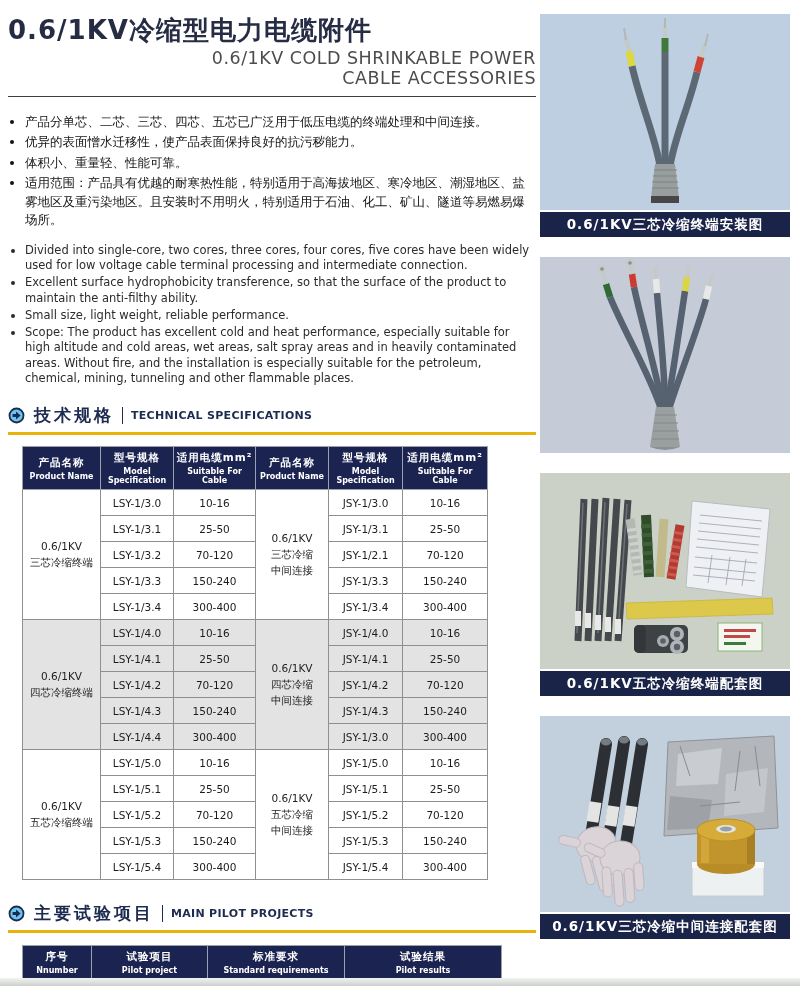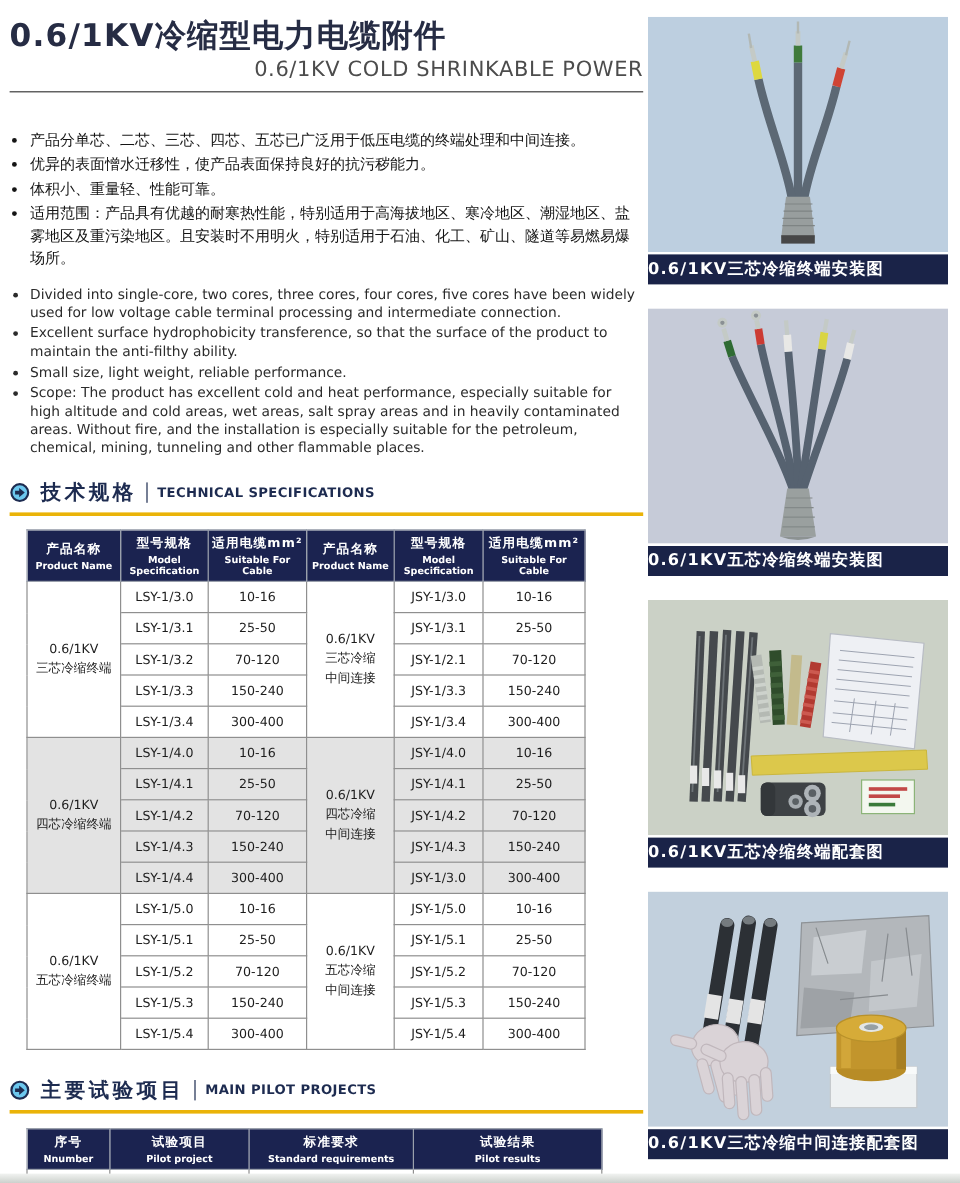--- a/index.html
+++ b/index.html
@@ -10,21 +10,21 @@
     -webkit-font-smoothing:antialiased;
   }
   .left-col { position:absolute; left:8px; top:16px; width:528px; }
   .right-col { position:absolute; left:540px; top:14px; width:250px; }
 
   .page-title { font-size:26px; font-weight:bold; color:#262c44; letter-spacing:1px; line-height:1.15; }
   .page-subtitle { margin-top:3px;text-align:right; }
   .page-subtitle div { font-size:17.5px; color:#4c4c4c; letter-spacing:0.5px; line-height:1.14; }
   .title-rule { border-bottom:1.5px solid #3c3c3c; margin-top:7px; }
 
-  ul.bullets-cn { list-style:disc; padding-left:17px; margin-top:31px; }
+  ul.bullets-cn { list-style:disc; padding-left:17px; margin-top:16px; }
   ul.bullets-cn li { font-size:12.5px; line-height:1.48; color:#141414; margin-bottom:2px; }
   ul.bullets-en { list-style:disc; padding-left:17px; margin-top:13px; }
   ul.bullets-en li { font-size:11.5px; line-height:1.33; color:#2b2b2b; margin-bottom:2px; }
 
   .section-header { display:flex; align-items:center; margin-top:18px; padding-bottom:5px; border-bottom:3px solid #eab308; }
   .section-icon { width:17px; height:17px; margin-right:9px; flex:0 0 auto; }
   .section-title-cn { font-size:17px; font-weight:bold; color:#1d2b50; letter-spacing:3px; }
   .section-sep { width:1px; height:17px; background:#1d2b50; margin:0 8px 0 8px; }
   .section-title-en { font-size:11px; font-weight:bold; color:#1d2b50; letter-spacing:0.3px; }
 
@@ -38,33 +38,34 @@
   .specs-table td { font-size:10.5px; color:#1c1c1c; height:26px; padding:0 2px; background:#fff; }
   .specs-table td.prod div { line-height:1.5; }
   .specs-table tr.shaded td { background:#e3e3e3; }
 
   .pilot-table { margin-top:12px; width:479px; }
   .pilot-table td { font-size:10.5px; color:#1c1c1c; height:30px; background:#fff; }
 
   .figure { margin-bottom:20px; }
   .photo { display:block; width:250px; height:196px; }
   .caption { margin-top:2px; height:25px; line-height:25px; background:#1a2348; color:#ffffff;
-             font-size:13.5px; font-weight:bold; letter-spacing:1px; }
+             font-size:13.5px; font-weight:bold; text-align:center; letter-spacing:1px; }
 
   .bottom-strip { position:absolute; left:0; bottom:0; width:800px; height:8px;
                   background:linear-gradient(#f1f3f1,#ccd0cc); }
 </style>
 </head>
 <body>
 
 <div class="left-col">
 
   <h1 class="page-title">0.6/1KV冷缩型电力电缆附件</h1>
   <div class="page-subtitle">
     <div>0.6/1KV COLD SHRINKABLE POWER</div>
+    <div>CABLE ACCESSORIES</div>
   </div>
   <div class="title-rule"></div>
 
   <ul class="bullets-cn">
     <li>产品分单芯、二芯、三芯、四芯、五芯已广泛用于低压电缆的终端处理和中间连接。</li>
     <li>优异的表面憎水迁移性，使产品表面保持良好的抗污秽能力。</li>
     <li>体积小、重量轻、性能可靠。</li>
     <li>适用范围：产品具有优越的耐寒热性能，特别适用于高海拔地区、寒冷地区、潮湿地区、盐雾地区及重污染地区。且安装时不用明火，特别适用于石油、化工、矿山、隧道等易燃易爆场所。</li>
   </ul>
 
@@ -343,21 +344,20 @@
           <circle cx="62" cy="12" r="1.8" fill="#8a9094"></circle>
         <circle cx="90" cy="6" r="4.2" fill="#c4cac6"></circle>
           <circle cx="90" cy="6" r="1.8" fill="#8a9094"></circle>
       </g>
       <g>
         <polygon points="116,150 134,150 140,190 110,190" fill="#9aa09f"></polygon>
         <path d="M115,158 h22 M114,166 h24 M113,174 h26 M112,182 h27" stroke="#838989" stroke-width="1"></path>
         <path d="M110,190 q15,6 30,0 z" fill="#8c9292"></path>
       </g>
     </svg>
-    <div class="caption">0.6/1KV五芯冷缩终端安装图</div>
   </div>
 
   <div class="figure">
     <svg class="photo" viewBox="0 0 250 196">
       <rect width="250" height="196" fill="#cbd1c6"></rect>
       <g stroke-linecap="butt">
         <path d="M44,26 L38,168" stroke="#45494d" stroke-width="7" fill="none"></path>
         <path d="M55,26 L48,168" stroke="#45494d" stroke-width="7" fill="none"></path>
         <path d="M66,25 L58,168" stroke="#45494d" stroke-width="7" fill="none"></path>
         <path d="M77,26 L68,168" stroke="#45494d" stroke-width="7" fill="none"></path>

